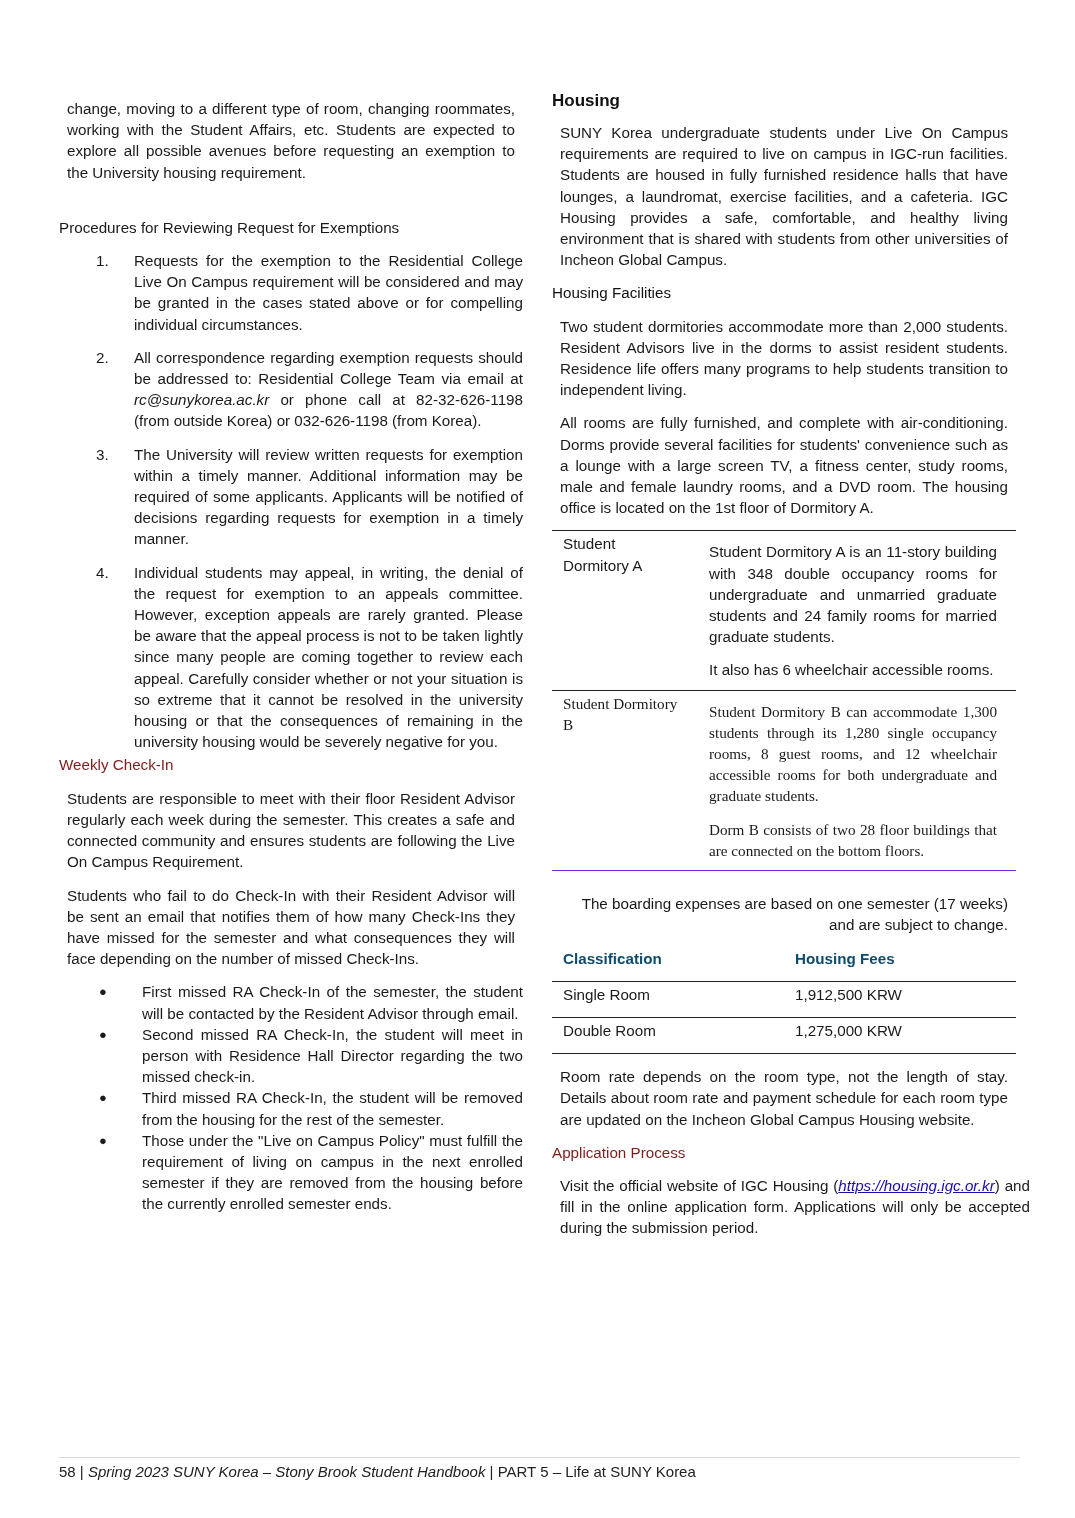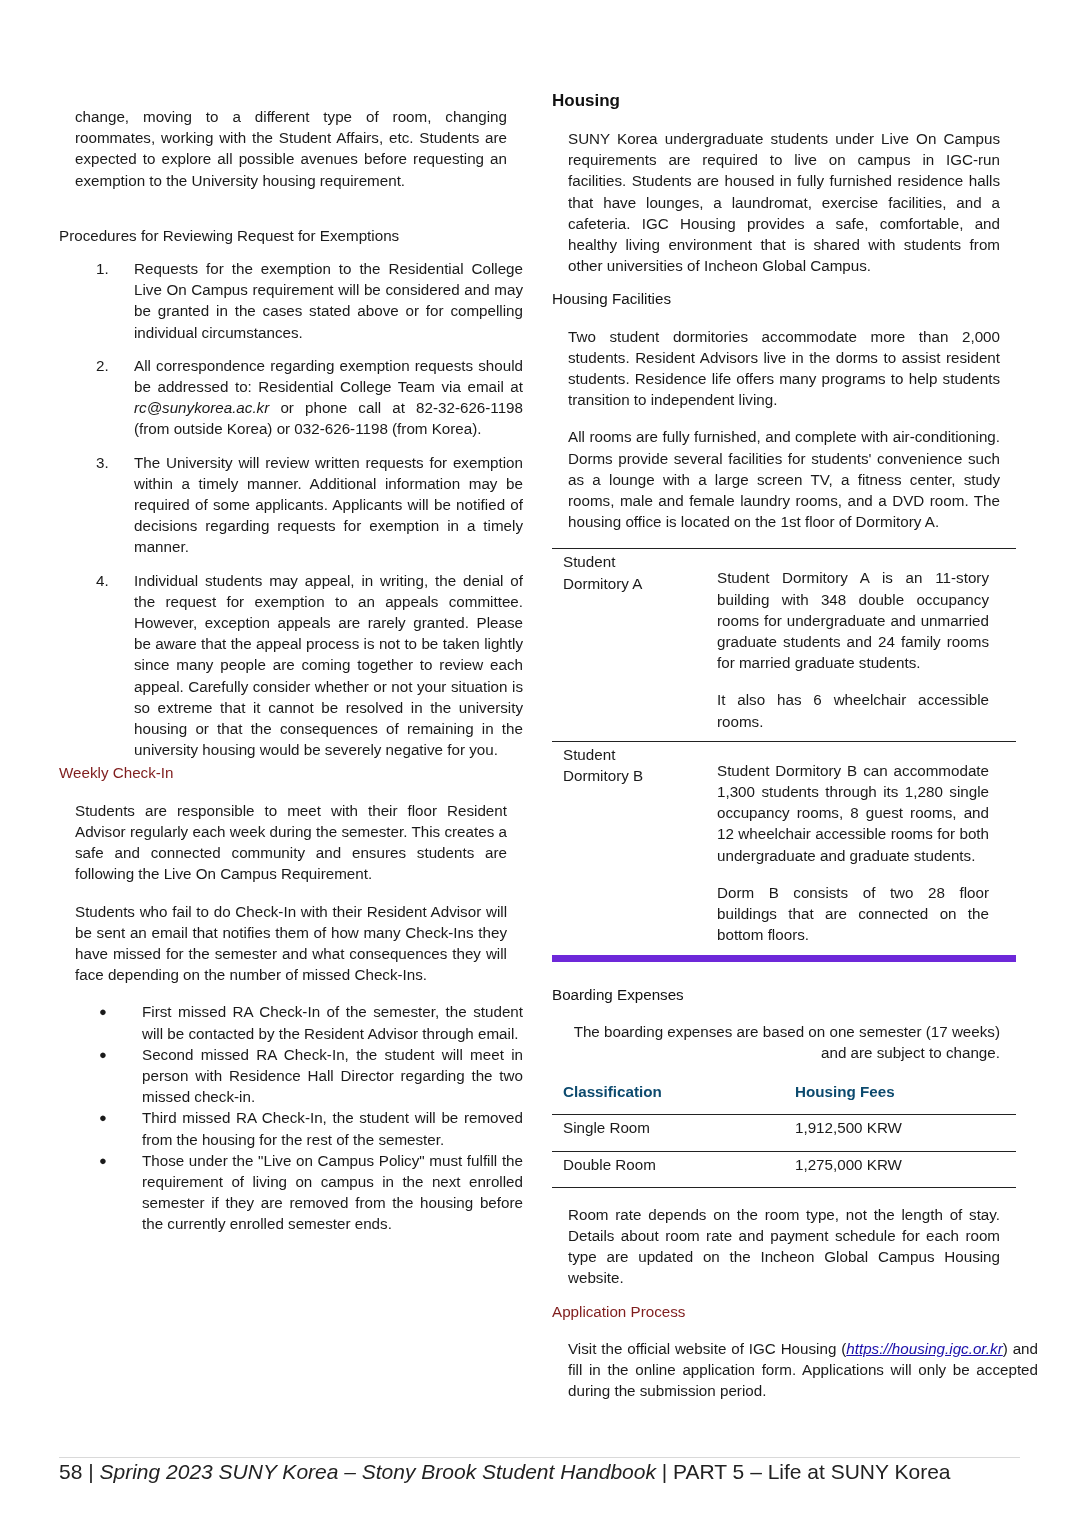--- a/index.html
+++ b/index.html
@@ -4,49 +4,49 @@
 <style>
   html, body { margin: 0; padding: 0; background: #ffffff; }
   body {
     width: 1075px; height: 1518px; position: relative; overflow: hidden;
     font-family: "Liberation Sans", sans-serif; color: #1a1a1a;
     font-size: 15.2px; line-height: 21.2px;
   }
   .col { position: absolute; top: 90px; }
   .col-left { left: 59px; width: 464px; }
   .col-right { left: 552px; width: 464px; }
-  p { margin: 16px; text-align: justify; }
+  p { margin: 8px; text-align: justify; }
   .mb { margin-bottom: 12px; }
   .ul-head { margin: 0; }
   .h-main { font-weight: bold; font-size: 17px; color: #111; margin: 0 0 10px 0; line-height: 22px; }
   .h-sub { font-weight: normal; font-size: 15.2px; color: #111; margin: 0 0 12px 0; }
   .h-gray { color: #7f1d1d; }
   ol.num { list-style: none; padding: 0; margin: 12px 0 0 0; }
   ol.num li { position: relative; padding-left: 75px; margin-bottom: 12px; text-align: justify; }
   ol.num li .n { position: absolute; left: 37px; top: 0; }
   ul.bul { list-style: none; padding: 0; margin: 12px 0 0 0; }
   ul.bul li { position: relative; padding-left: 83px; text-align: justify; }
   ul.bul li .b { position: absolute; left: 40px; top: 0; font-size: 13px; }
   em.mail { font-style: italic; }
   a.link { color: #1a0dab; font-style: italic; text-decoration: underline; }
   table.dorm { width: 464px; border-collapse: collapse; margin: 12px 0 22px 0; }
   table.dorm td { vertical-align: top; padding: 0 11px; border-top: 1px solid #222; }
-  table.dorm tr:last-child td { border-bottom: 7px solid #6d28d9; }
+  table.dorm tr:last-child td { border-bottom: 1px solid #6d28d9; font-family: Liberation Serif, serif; }
   table.dorm td.lbl { width: 116px; padding-top: 2px; }
   table.dorm td.desc { padding-top: 2px; padding-bottom: 9px; }
   table.dorm td.desc p { margin-bottom: 12px; }
   table.dorm td.desc p:last-child { margin-bottom: 0; }
   table.fees { width: 464px; border-collapse: collapse; margin: 10px 0 12px 0; }
   table.fees th, table.fees td { text-align: left; padding: 2px 11px 12px 11px; font-weight: normal; }
   table.fees th { font-weight: bold; color: #0c4a6e; }
   table.fees td, table.fees th { border-bottom: 1px solid #222; }
   table.fees td.c1, table.fees th.c1 { width: 210px; }
   table.fees tbody td { padding-top: 2px; }
   .footer-rule { position: absolute; left: 59px; top: 1457px; width: 961px; height: 1px; background: #d9d9d9; }
-  .footer { position: absolute; left: 59px; top: 1461px; font-size: 21px; color: #222; white-space: nowrap; }
+  .footer { position: absolute; left: 59px; top: 1461px; font-size: 15px; color: #222; white-space: nowrap; }
   .footer .it { font-style: italic; }
 </style>
 </head>
 <body>
 
 <div class="col col-left">
   <p class="mb">change, moving to a different type of room, changing roommates, working with the Student Affairs, etc. Students are expected to explore all possible avenues before requesting an exemption to the University housing requirement.</p>
   <div style="height:22px"></div>
   <p class="ul-head">Procedures for Reviewing Request for Exemptions</p>
   <ol class="num">
@@ -97,21 +97,20 @@
     <tr>
       <td class="lbl">Student Dormitory B</td>
       <td class="desc">
         <p>Student Dormitory B can accommodate 1,300 students through its 1,280 single occupancy rooms, 8 guest rooms, and 12 wheelchair accessible rooms for both undergraduate and graduate students.</p>
         <p>Dorm B consists of two 28 floor buildings that are connected on the bottom floors.</p>
       </td>
     </tr>
   </tbody>
     </table>
 
-  <p class="h-sub">Boarding Expenses</p>
   <p style="text-align:right">The boarding expenses are based on one semester (17 weeks) and are subject to change.</p>
 
   <table class="fees">
     <thead>
       <tr>
         <th class="c1">Classification</th>
         <th>Housing Fees</th>
       </tr>
     </thead>
     <tbody>

